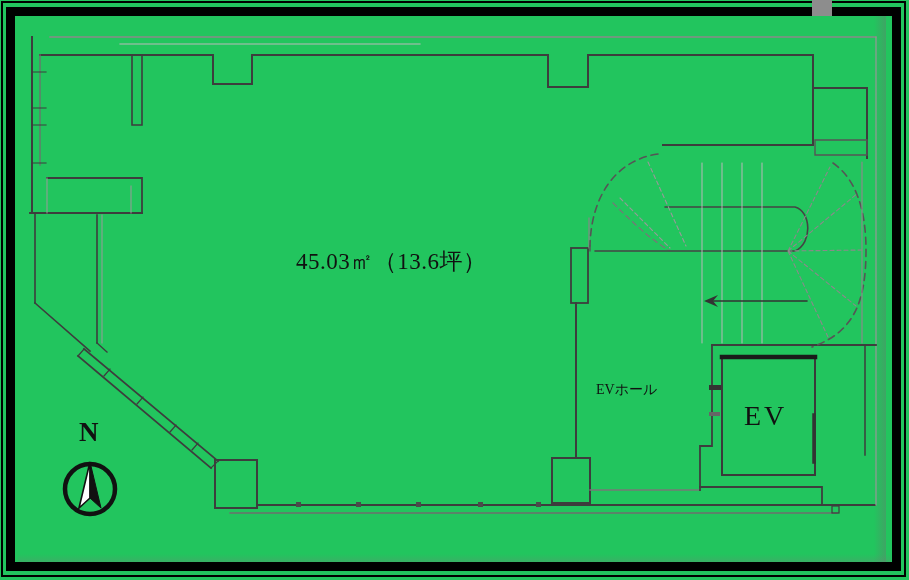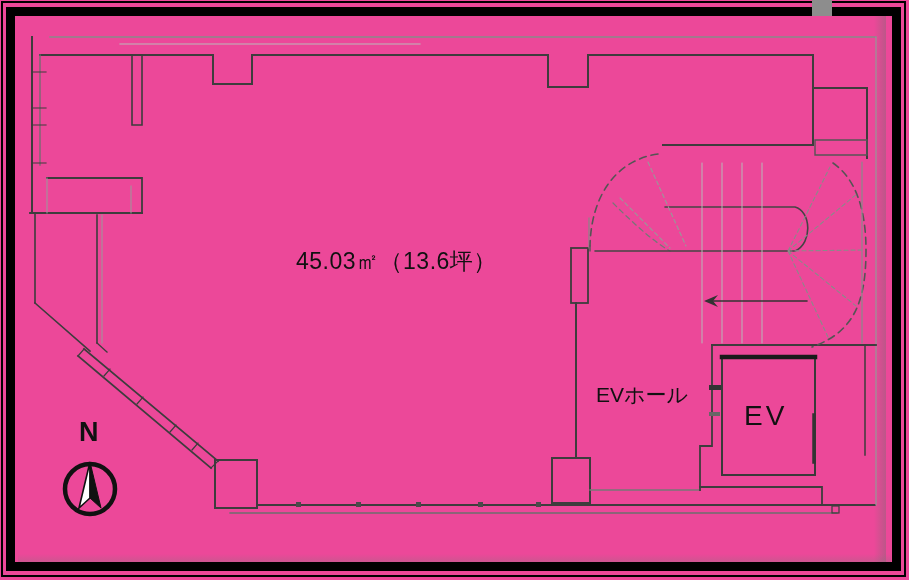--- a/index.html
+++ b/index.html
@@ -1,32 +1,32 @@
 <!DOCTYPE html>
 <html><head>
 <meta charset="utf-8">
 <style>
   html,body{margin:0;padding:0;background:#e8e8e8;}
   #stage{
-    position:relative;width:909px;height:580px;background:#ec4899;
-    font-family:Liberation Sans, sans-serif;
+    position:relative;width:909px;height:580px;background:#22c55e;
+    font-family:Liberation Serif, serif;
     overflow:hidden;
   }
   
   .frame-thin{position:absolute;left:1px;top:1px;right:3px;bottom:3px;border:2px solid #000;pointer-events:none;}
   .frame-thick{position:absolute;left:6px;top:7px;right:8px;bottom:9px;border:9px solid #000;pointer-events:none;}
   .scan-tab{position:absolute;left:812px;top:0;width:20px;height:16px;background:#8d8d8d;}
   .scan-shade-right{position:absolute;left:874px;top:16px;bottom:18px;width:12px;
     background:linear-gradient(to right,rgba(255,255,255,0),rgba(110,110,110,0.38));}
   .scan-shade-bottom{position:absolute;left:18px;right:18px;bottom:17px;height:9px;
     background:linear-gradient(to bottom,rgba(255,255,255,0),rgba(120,120,120,0.30));}
   svg.plan{position:absolute;left:0;top:0;}
   .lbl{position:absolute;color:#111;white-space:nowrap;}
   .lbl-area{left:296px;top:246px;font-size:23px;letter-spacing:0.5px;}
-  .lbl-evhall{left:596px;top:381px;font-size:21px;}
+  .lbl-evhall{left:596px;top:381px;font-size:14px;}
   .lbl-ev{left:744px;top:400px;font-size:28px;letter-spacing:3px;}
   .lbl-north{left:79px;top:417px;font-size:27px;font-weight:600;}
 </style>
 </head>
 <body>
 
 <div id="stage">
 
   <svg class="plan" width="909" height="580" viewBox="0 0 909 580">
 

